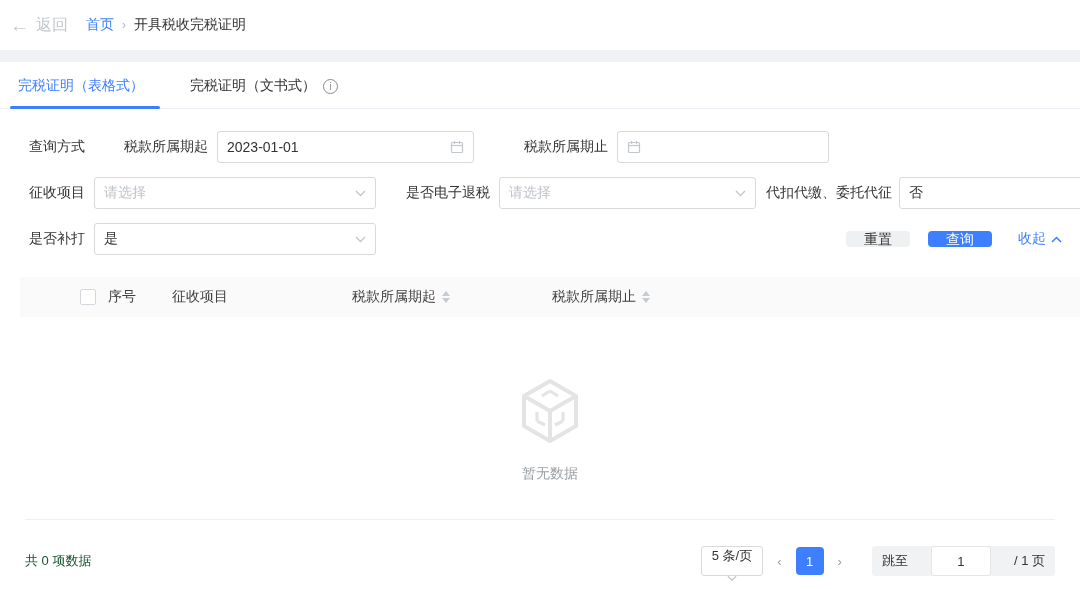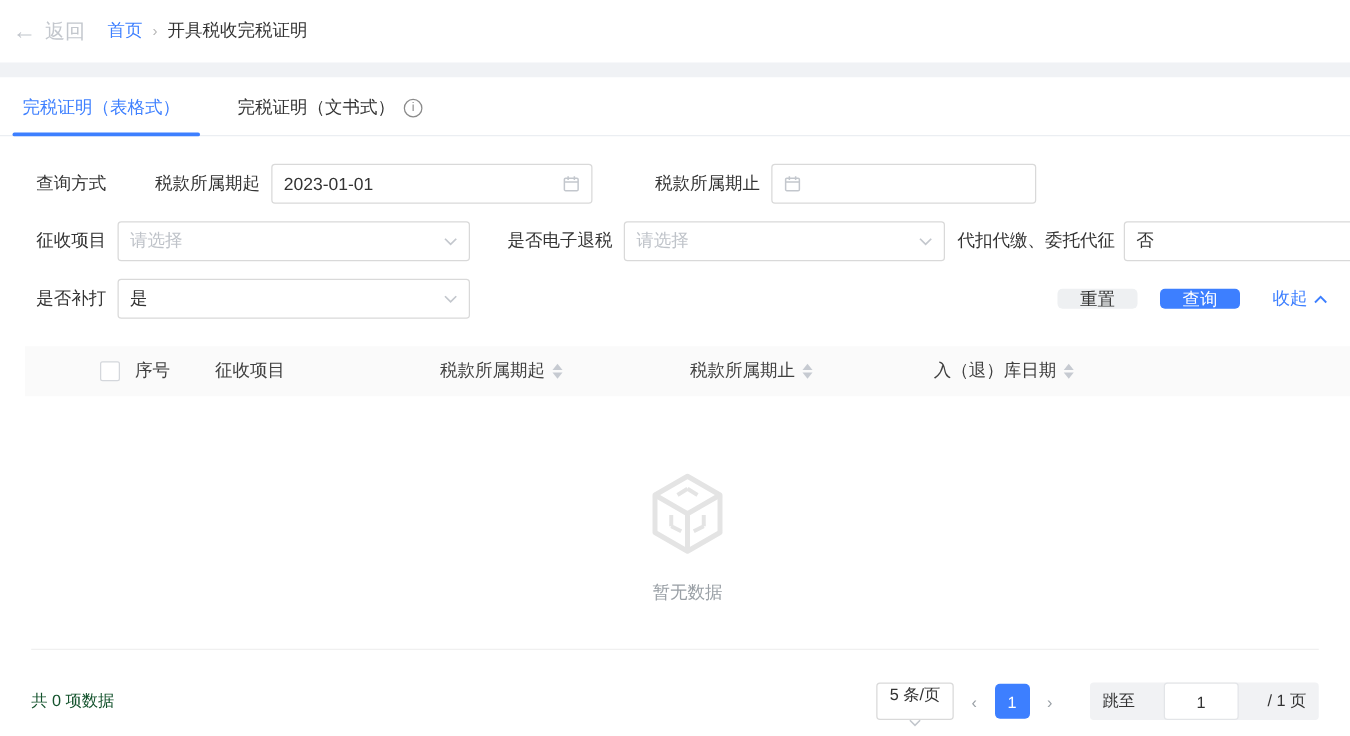--- a/index.html
+++ b/index.html
@@ -223,27 +223,20 @@
         <i class="dn"></i>
       </span>
   </span>
   <span class="th th-end">
     <span>税款所属期止</span>
     <span class="sort">
         <i class="up"></i>
         <i class="dn"></i>
       </span>
   </span>
-  <span class="th th-date">
-    <span>入（退）库日期</span>
-    <span class="sort">
-        <i class="up"></i>
-        <i class="dn"></i>
-      </span>
-  </span>
 </div>
 
 <div class="empty">
   <span>
     <svg width="76" height="76" viewBox="0 0 76 76">
       <g fill="none" stroke="#e4e4e4" stroke-width="4" stroke-linejoin="round">
         <path d="M38 8 L64 23 V53 L38 68 L12 53 V23 Z"></path>
         <path d="M38 38 L12 23 M38 38 L64 23 M38 38 V68"></path>
         <path d="M38 18 L30 23 M38 18 L46 23" stroke-width="3.2"></path>
         <path d="M25 48 L25 39 M25 48 L33 52" stroke-width="3.2"></path>

